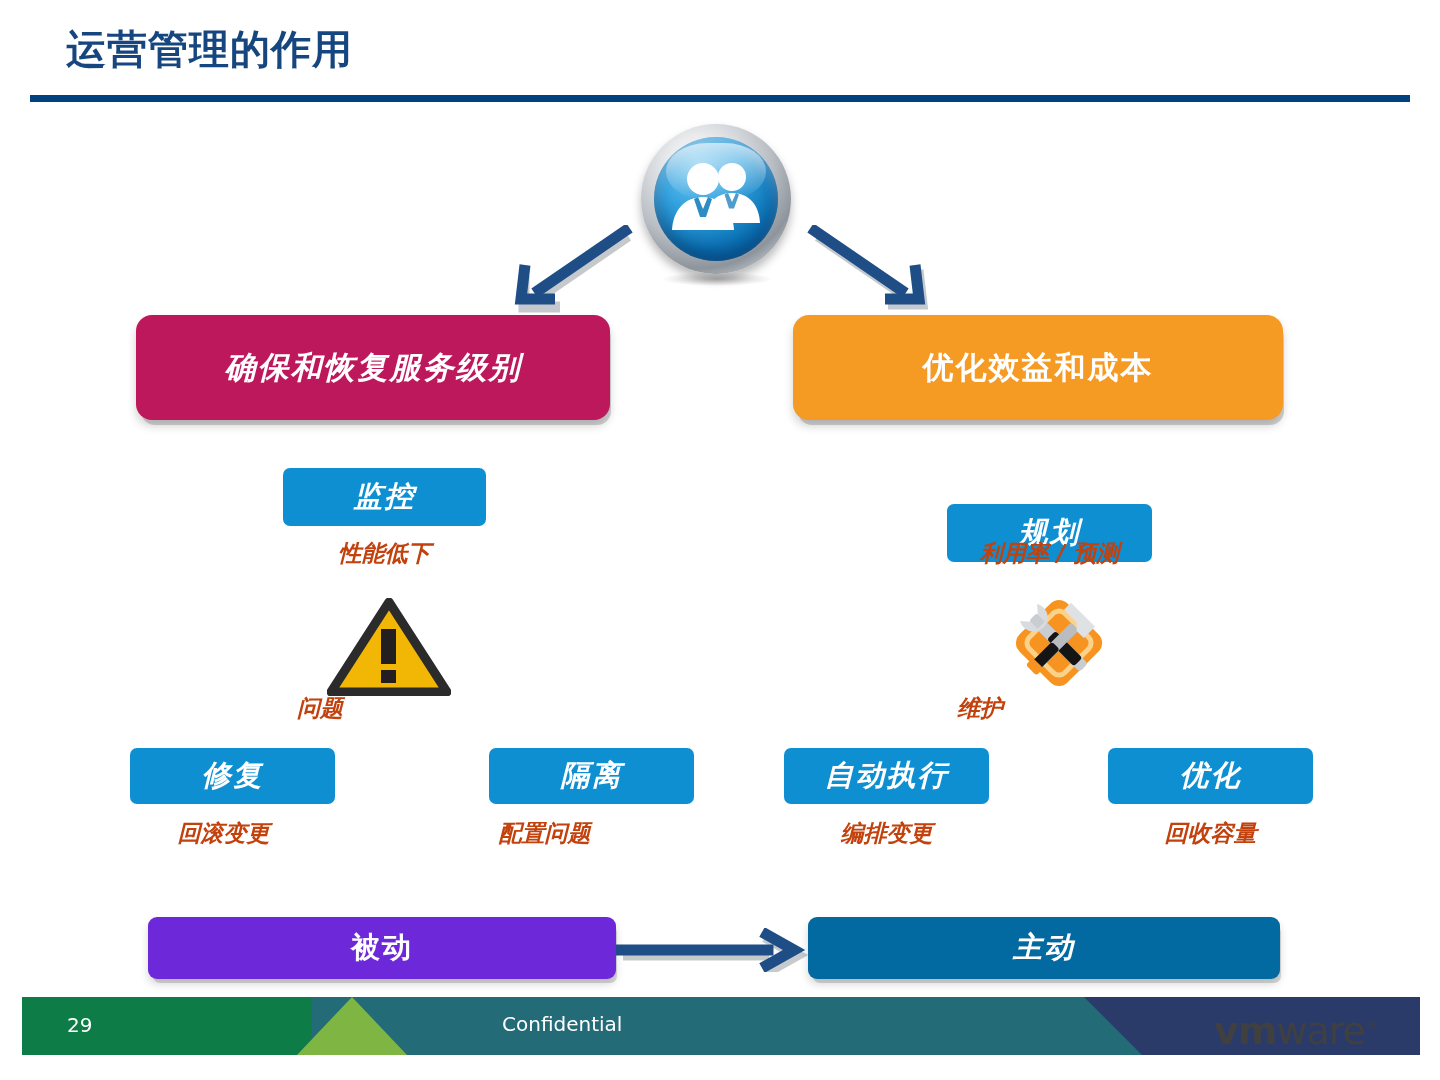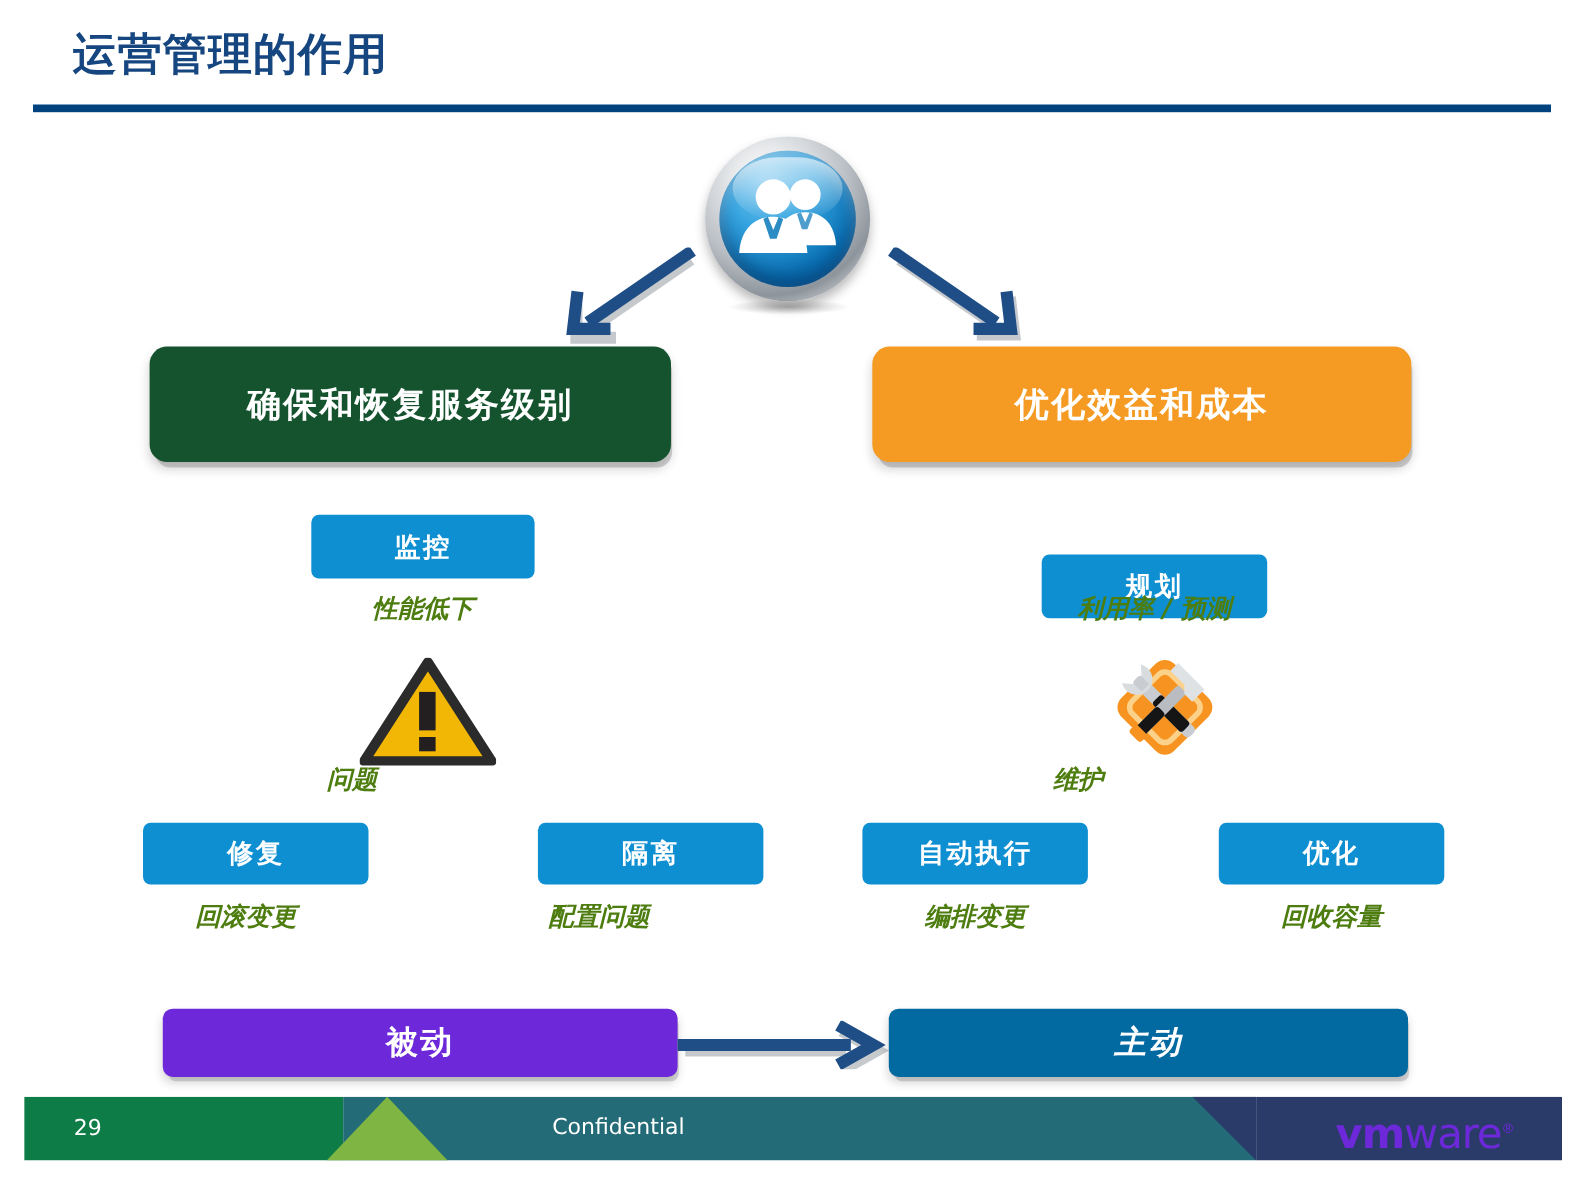--- a/index.html
+++ b/index.html
@@ -52,31 +52,31 @@
   
   .diag-arrow{position:absolute;}
 
   
   .bigbox{
     position:absolute;border-radius:16px;
     display:flex;align-items:center;justify-content:center;
     color:#ffffff;font-size:31px;font-weight:bold;letter-spacing:2px;
     box-shadow:3px 7px 0 -2px rgba(0,0,0,0.16), 0 6px 10px rgba(0,0,0,0.18);
   }
-  .bigbox.green{background:#14532d;}
+  .bigbox.green{background:#be185d;font-style:italic;}
   .bigbox.orange{background:#F59A23;}
 
   .smallbox{
     position:absolute;border-radius:7px;background:#0E8FD2;
     display:flex;align-items:center;justify-content:center;
-    color:#ffffff;font-size:24px;font-weight:bold;letter-spacing:2px;
+    color:#ffffff;font-size:29px;font-weight:bold;letter-spacing:2px;font-style:italic;
   }
   .caption{
     position:absolute;text-align:center;
-    font-size:23px;font-style:italic;font-weight:bold;color:#4d7c0f;
+    font-size:23px;font-style:italic;font-weight:bold;color:#c2410c;
     white-space:nowrap;
   }
 
   
   .warn-icon{position:absolute;}
 
   
   .tools-icon{position:absolute;}
 
   
@@ -103,21 +103,21 @@
     position:absolute;left:1062px;top:0;width:0;height:0;
     border-top:58px solid #2B3B69;border-left:58px solid transparent;
   }
   .footer .pagenum{
     position:absolute;left:45px;top:16px;color:#ffffff;font-size:20px;
   }
   .footer .confid{
     position:absolute;left:480px;top:15px;color:#ffffff;font-size:20px;
   }
   .footer .logo{
-    position:absolute;right:44px;top:8px;color:#6d28d9;
+    position:absolute;right:44px;top:8px;color:#404040;
     font-size:38px;letter-spacing:-1px;line-height:42px;white-space:nowrap;
   }
   .footer .logo b{font-weight:bold;}
   .footer .logo sup{font-size:12px;vertical-align:super;}
 </style>
 </head>
 <body>
 
 <div class="slide">
 

